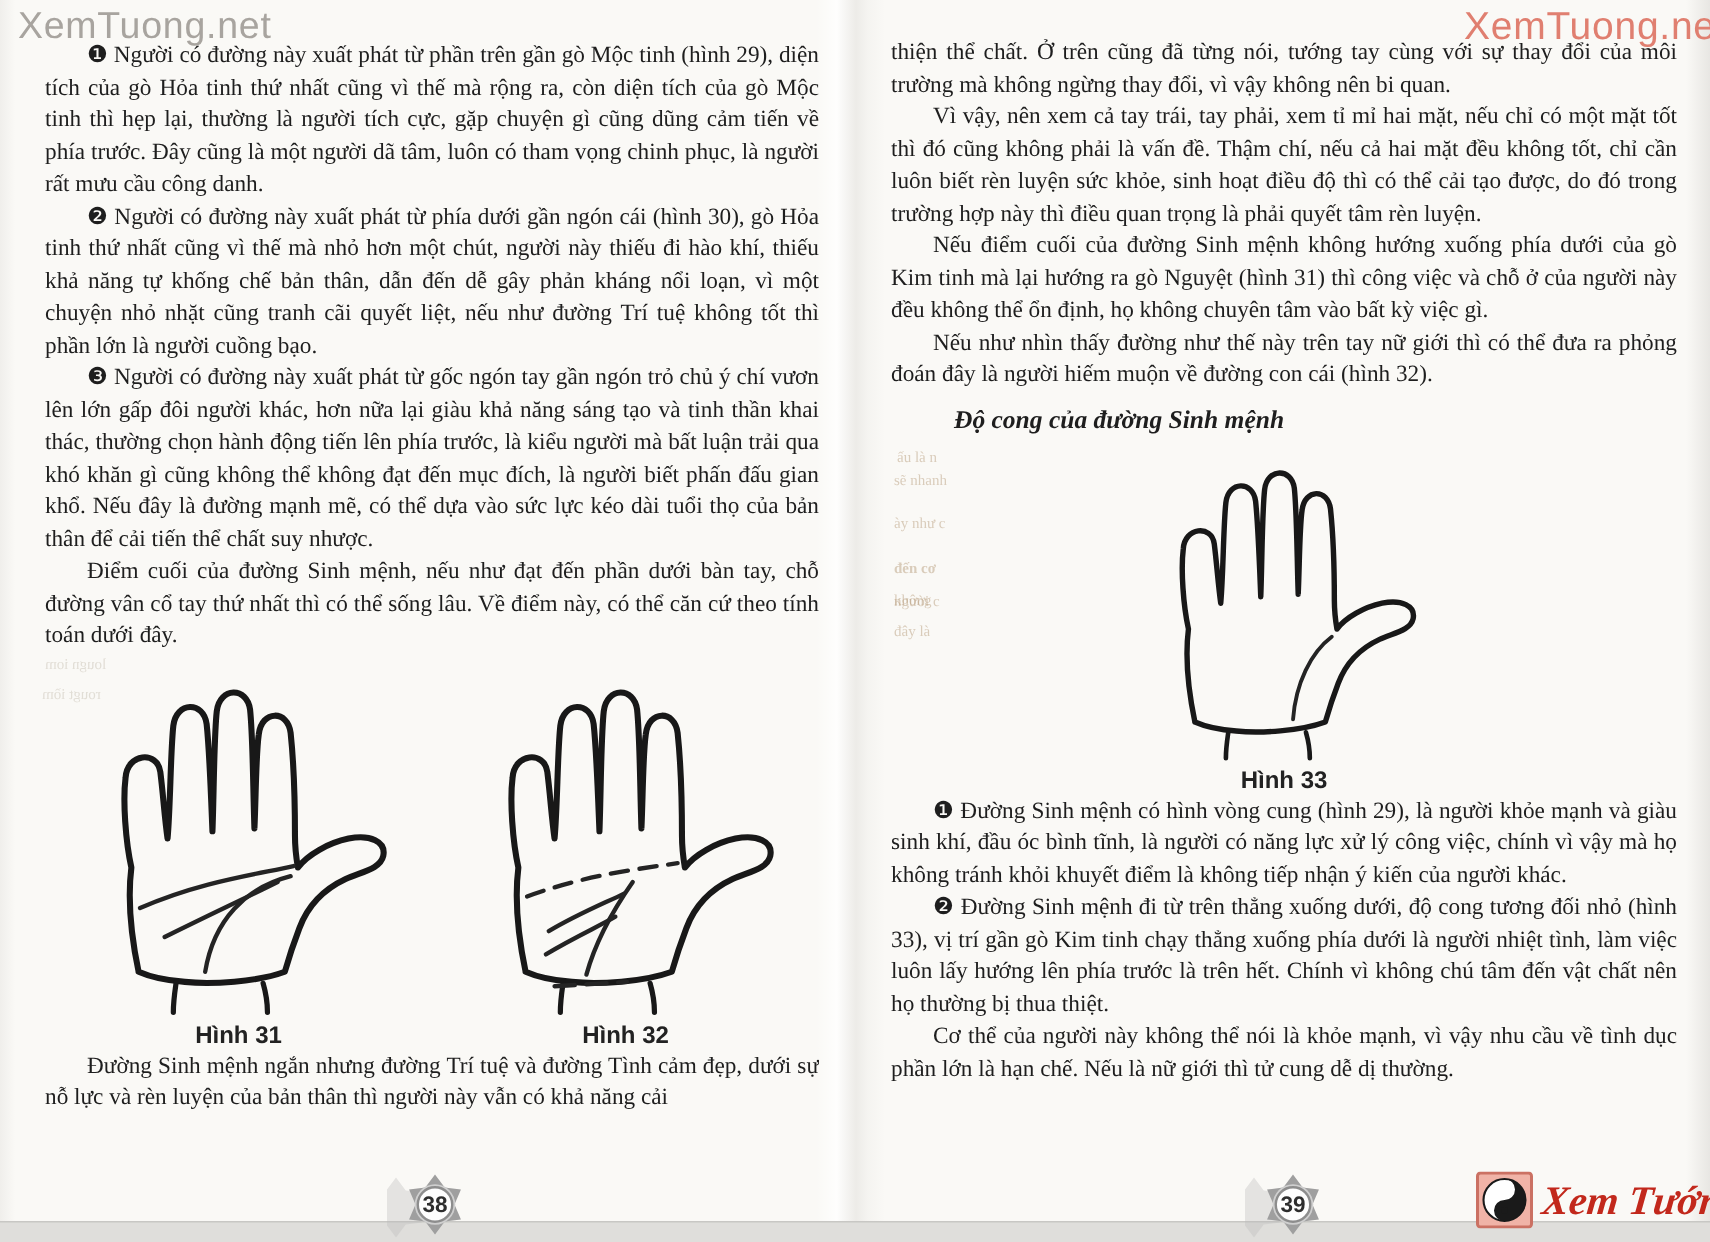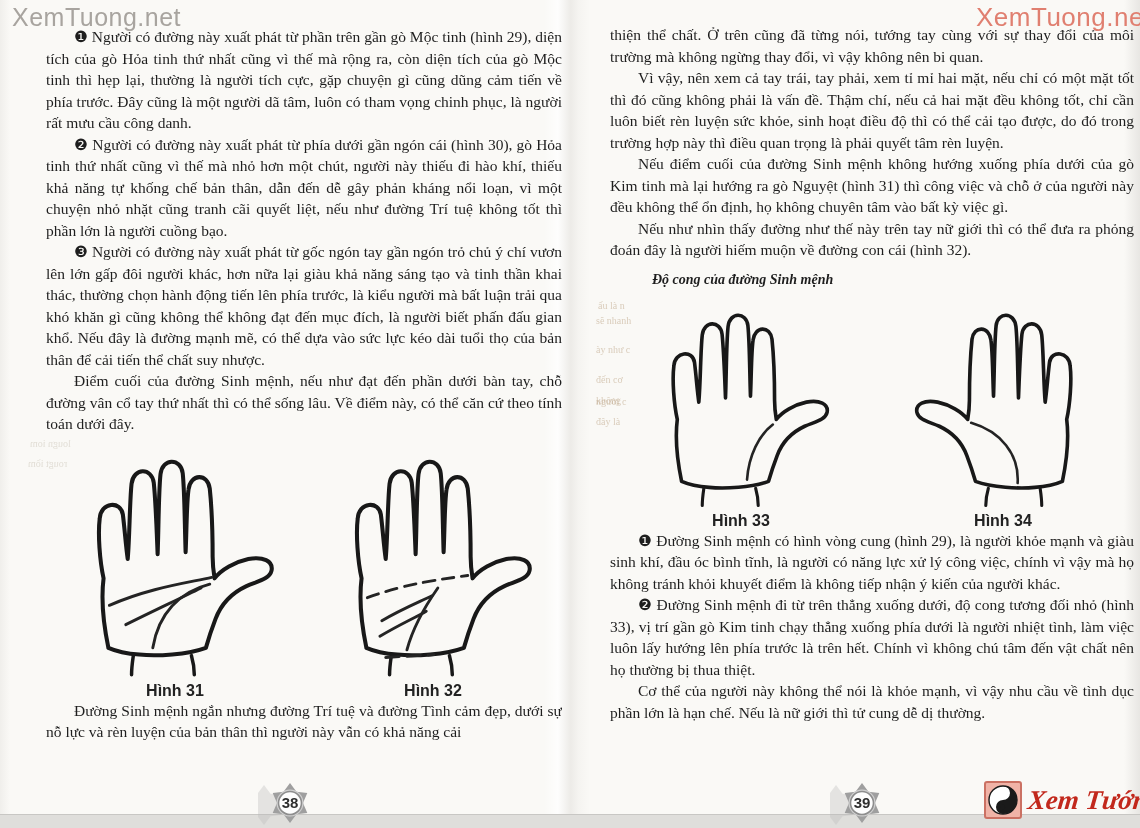--- a/index.html
+++ b/index.html
@@ -21,26 +21,26 @@
 
   
   .wm{position:absolute;font-family:"Liberation Sans","DejaVu Sans",sans-serif;letter-spacing:.5px;}
   .wm-left{left:12px;top:3px;font-size:25px;color:#a8a49f;}
   .wm-right{left:976px;top:2px;font-size:26px;color:#e07f70;}
   .logo{position:absolute;left:984px;top:781px;display:flex;align-items:center;gap:6px;}
   .logo-text{font-family:"Liberation Serif",serif;font-style:italic;font-weight:bold;
     font-size:27px;color:#c2281c;transform:skewX(-6deg);white-space:nowrap;}
 
   
-  .page{position:absolute;margin-left:16px;}
+  .page{position:absolute;}
   .page-left{left:30px;top:26px;width:516px;height:752px;overflow:hidden;}
   .page-right{left:594px;top:24px;width:524px;height:754px;overflow:hidden;}
   p.body{margin:0;font-size:15.5px;line-height:21.5px;text-align:justify;text-indent:28px;}
   p.cont{text-indent:0;}
-  .subhead{font-style:italic;font-weight:bold;font-size:14px;line-height:22px;
+  .subhead{font-style:italic;font-weight:bold;font-size:17px;line-height:22px;
     margin:8px 0 4px 42px;}
   
   .figrow{display:flex;justify-content:space-around;align-items:flex-end;margin-top:6px;}
   .figure{display:flex;flex-direction:column;align-items:center;}
   .hand{display:block;}
   .hand-l{width:222px;height:238px;}
   .hand-r{width:198px;height:212px;}
   .mirror{transform:scaleX(-1);}
   .figcaption{font-family:"Liberation Sans","DejaVu Sans",sans-serif;font-weight:bold;
     font-size:16px;margin-top:3px;color:#222;}
@@ -49,21 +49,21 @@
   .badge{position:absolute;width:64px;height:44px;}
   .badge-38{left:258px;top:782px;}
   .badge-39{left:830px;top:782px;}
   .badge text{font-family:"Liberation Sans",sans-serif;font-weight:bold;font-size:15px;fill:#2d2d2d;}
 
   
   .ghost{position:absolute;font-size:10px;color:rgba(178,148,112,.45);
     filter:blur(.5px);white-space:nowrap;pointer-events:none;}
   .ghost-m{transform:scaleX(-1);color:rgba(170,160,140,.30);}
   .g1{left:598px;top:300px;} .g2{left:596px;top:315px;} .g3{left:596px;top:344px;}
-  .g4{left:596px;top:352px;margin-top:43px;} .g5{left:596px;top:374px;} .g6{left:596px;top:396px;}
+  .g4{left:596px;top:352px;margin-top:43px;} .g5{left:596px;top:374px;font-weight:bold;} .g6{left:596px;top:396px;}
   .g7{left:596px;top:416px;}
   .g8{left:30px;top:438px;} .g9{left:28px;top:458px;}
 </style>
 </head>
 <body>
 
 <svg width="0" height="0" style="position:absolute" aria-hidden="true">
   <defs>
     <g id="hand-base" fill="none" stroke="#181818" stroke-width="4.2" stroke-linecap="round" stroke-linejoin="round">
       <path d="M 46 214 C 41 190 38 166 41 142 C 37 124 35 96 37 80 C 38 63 59 61 61 76 C 63 92 64 108 66 122 C 68 100 68 62 70 44 C 72 27 91 27 93 43 C 95 62 96 92 97 117 C 98 92 98 52 100 34 C 102 17 121 17 123 33 C 125 52 125 86 126 115 C 127 94 127 64 129 50 C 131 33 149 33 151 49 C 153 68 154 94 154 120 C 154 130 155 136 156 142 C 163 133 177 125 191 122 C 206 119 217 124 215 134 C 213 143 200 145 189 150 C 174 157 163 168 157 184 C 152 197 149 207 147 214 C 128 221 96 223 78 221 C 65 220 55 218 46 214"></path>
@@ -127,29 +127,20 @@
   <div class="figrow">
     <div class="figure">
       <svg class="hand hand-r" viewBox="0 0 230 246">
         <use href="#hand-base"></use>
         <g fill="none" stroke="#242424" stroke-width="3" stroke-linecap="round">
           <path d="M 152 148 C 136 160 124 184 122 212"></path>
         </g>
       </svg>
       <div class="figcaption">Hình 33</div>
     </div>
-    <div class="figure">
-      <svg class="hand hand-r mirror" viewBox="0 0 230 246">
-        <use href="#hand-base"></use>
-        <g fill="none" stroke="#242424" stroke-width="3" stroke-linecap="round">
-          <path d="M 152 146 C 118 156 96 182 98 216"></path>
-        </g>
-      </svg>
-      <div class="figcaption">Hình 34</div>
-    </div>
   </div>
 
   <p class="body">❶ Đường Sinh mệnh có hình vòng cung (hình 29), là người khỏe mạnh và giàu sinh khí, đầu óc bình tĩnh, là người có năng lực xử lý công việc, chính vì vậy mà họ không tránh khỏi khuyết điểm là không tiếp nhận ý kiến của người khác.</p>
   <p class="body">❷ Đường Sinh mệnh đi từ trên thẳng xuống dưới, độ cong tương đối nhỏ (hình 33), vị trí gần gò Kim tinh chạy thẳng xuống phía dưới là người nhiệt tình, làm việc luôn lấy hướng lên phía trước là trên hết. Chính vì không chú tâm đến vật chất nên họ thường bị thua thiệt.</p>
   <p class="body">Cơ thể của người này không thể nói là khỏe mạnh, vì vậy nhu cầu về tình dục phần lớn là hạn chế. Nếu là nữ giới thì tử cung dễ dị thường.</p>
 </div>
 
 <svg class="badge badge-38" viewBox="0 0 64 44">
   <g transform="translate(8,0)">
     <polygon points="24,1 30.5,9.7 41.3,11 37,21 41.3,31 30.5,32.3 24,41 17.5,32.3 6.7,31 11,21 6.7,11 17.5,9.7" fill="#b9b9b9" opacity=".35" transform="translate(-26,2)"></polygon>

